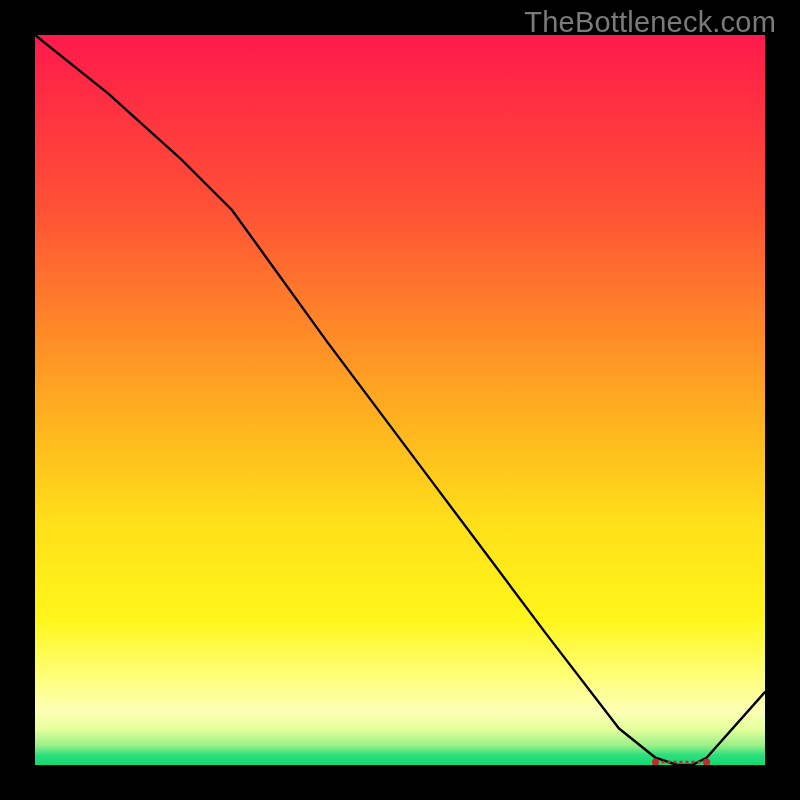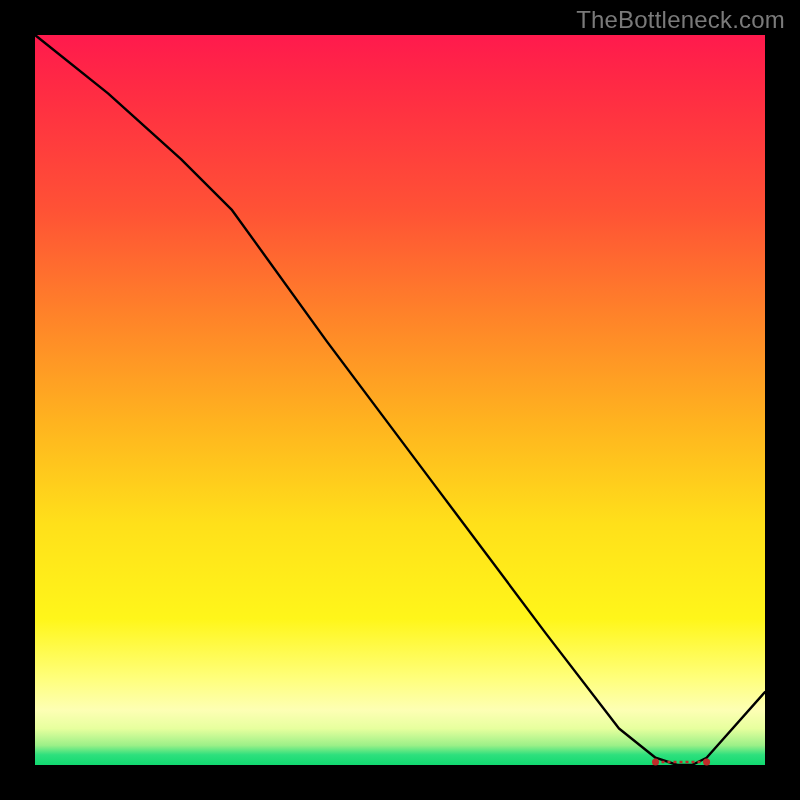--- a/index.html
+++ b/index.html
@@ -44,23 +44,23 @@
   .plot-area svg {
     position: absolute;
     left: 0; top: 0;
     width: 730px;
     height: 730px;
     overflow: visible;
   }
   .watermark {
     position: absolute;
     top: 6px;
-    right: 15px;
+    right: 24px;
     color: #7a7a7a;
-    font-size: 24px;
+    font-size: 29px;
     letter-spacing: 0.2px;
     user-select: none;
   }
   .bottom-label {
     position: absolute;
     bottom: 14px;
     left: 50%;
     transform: translateX(-50%);
     color: #c02a2a;
     font-size: 11px;

